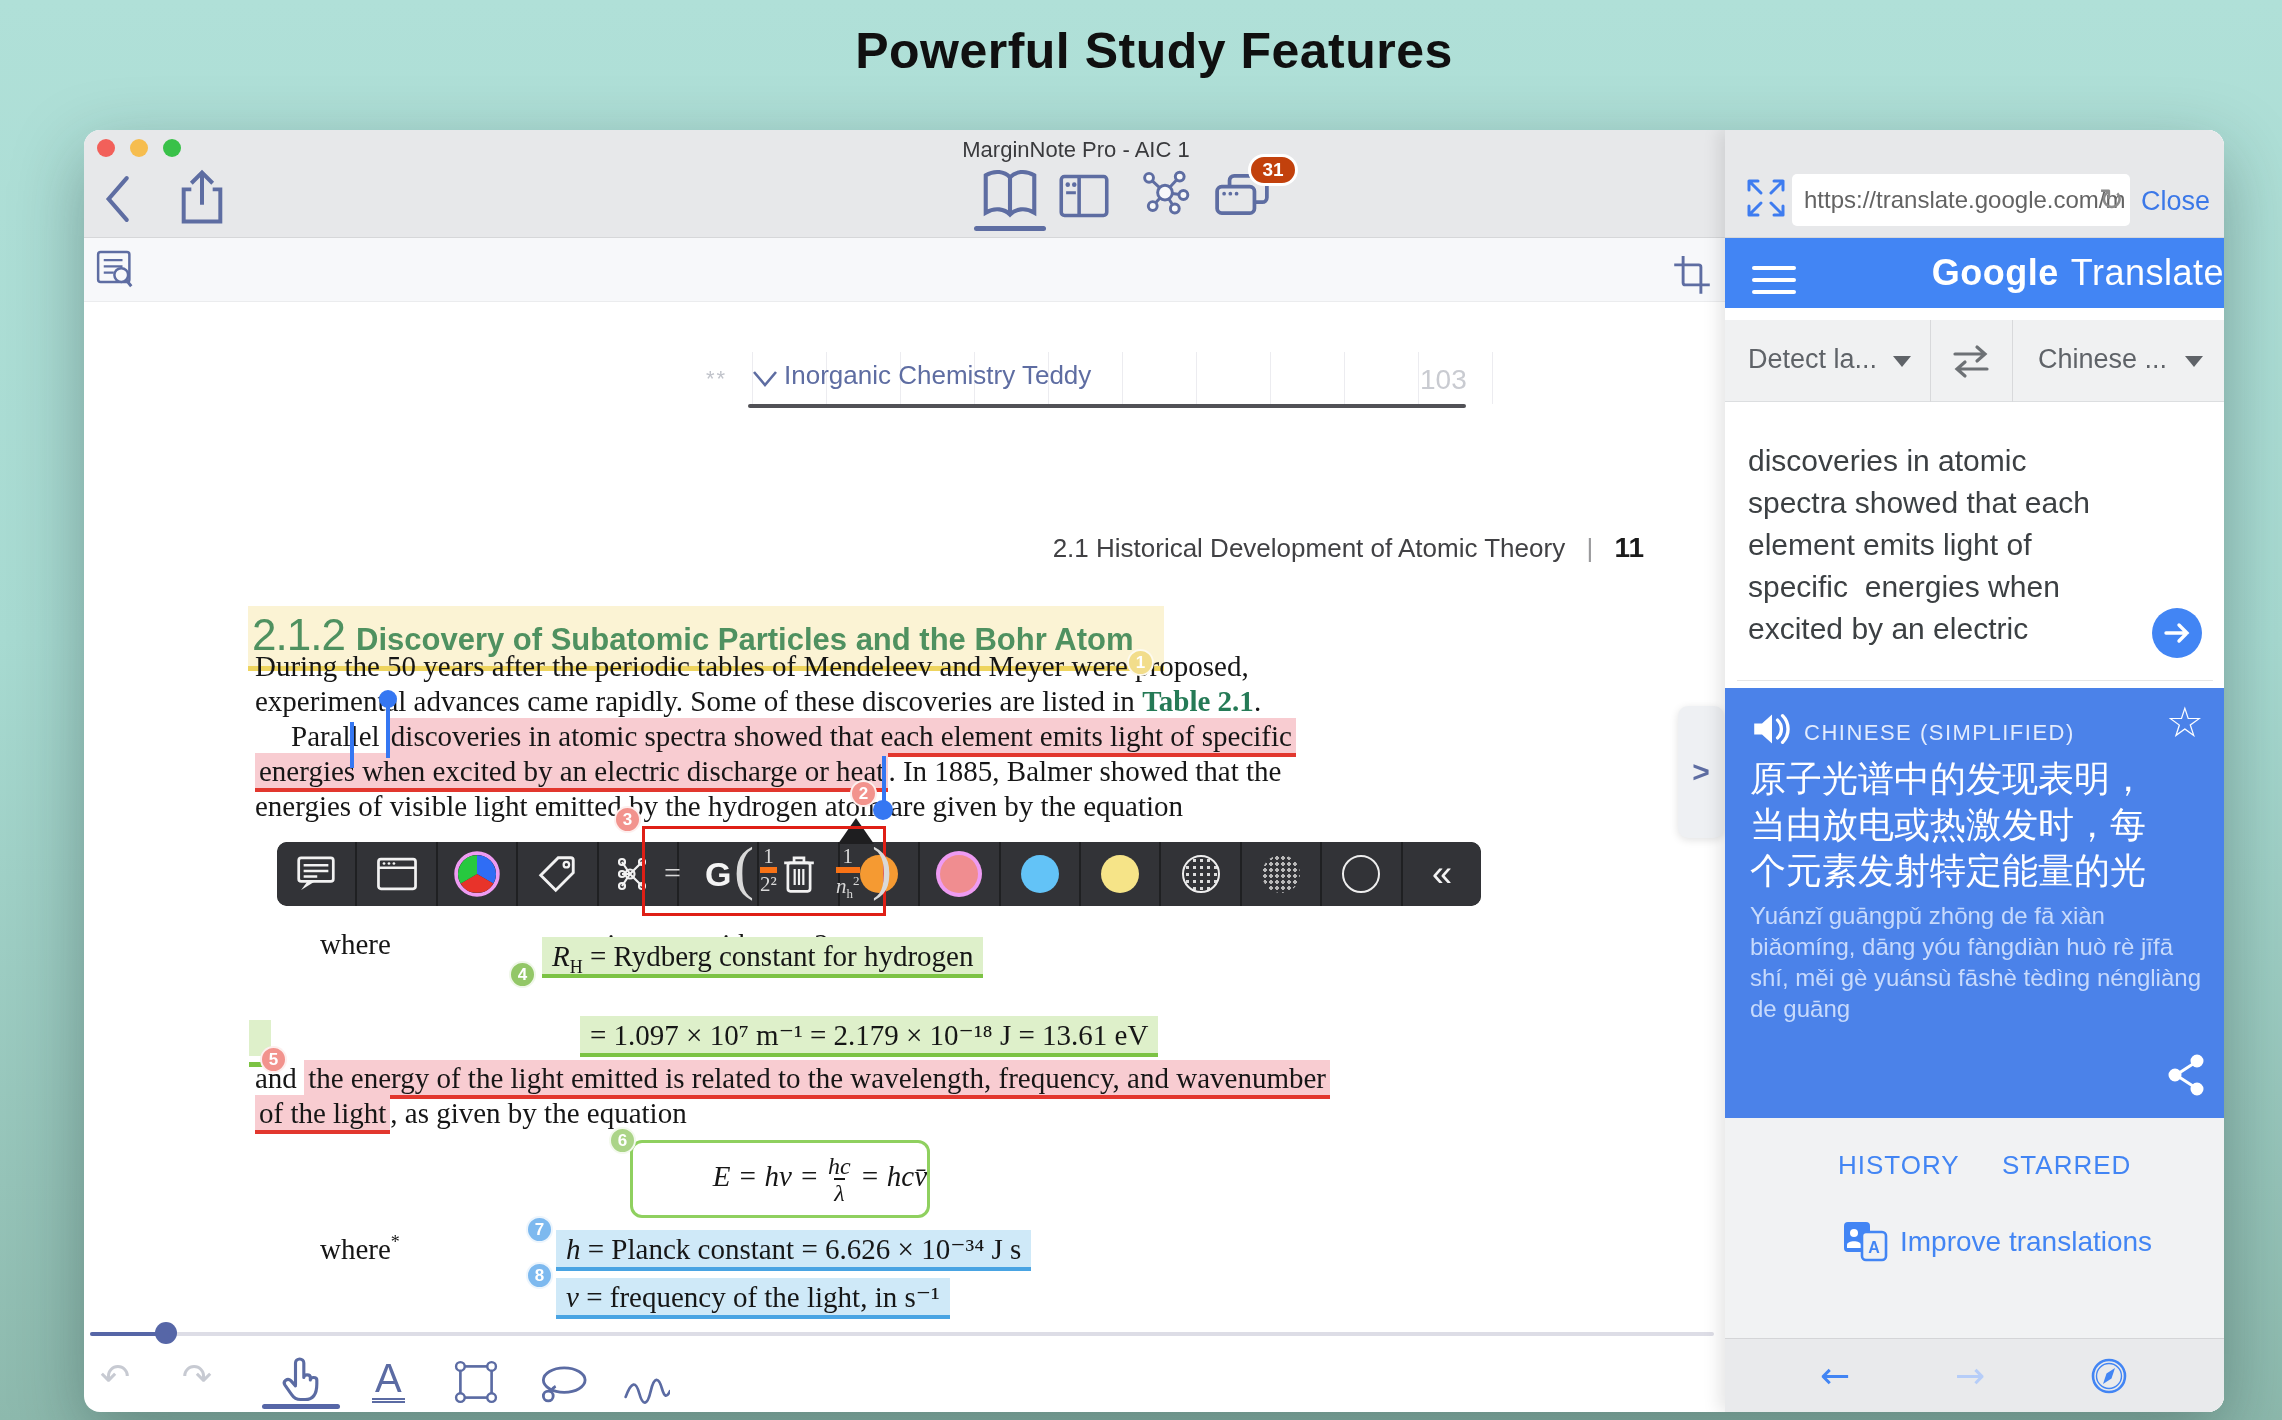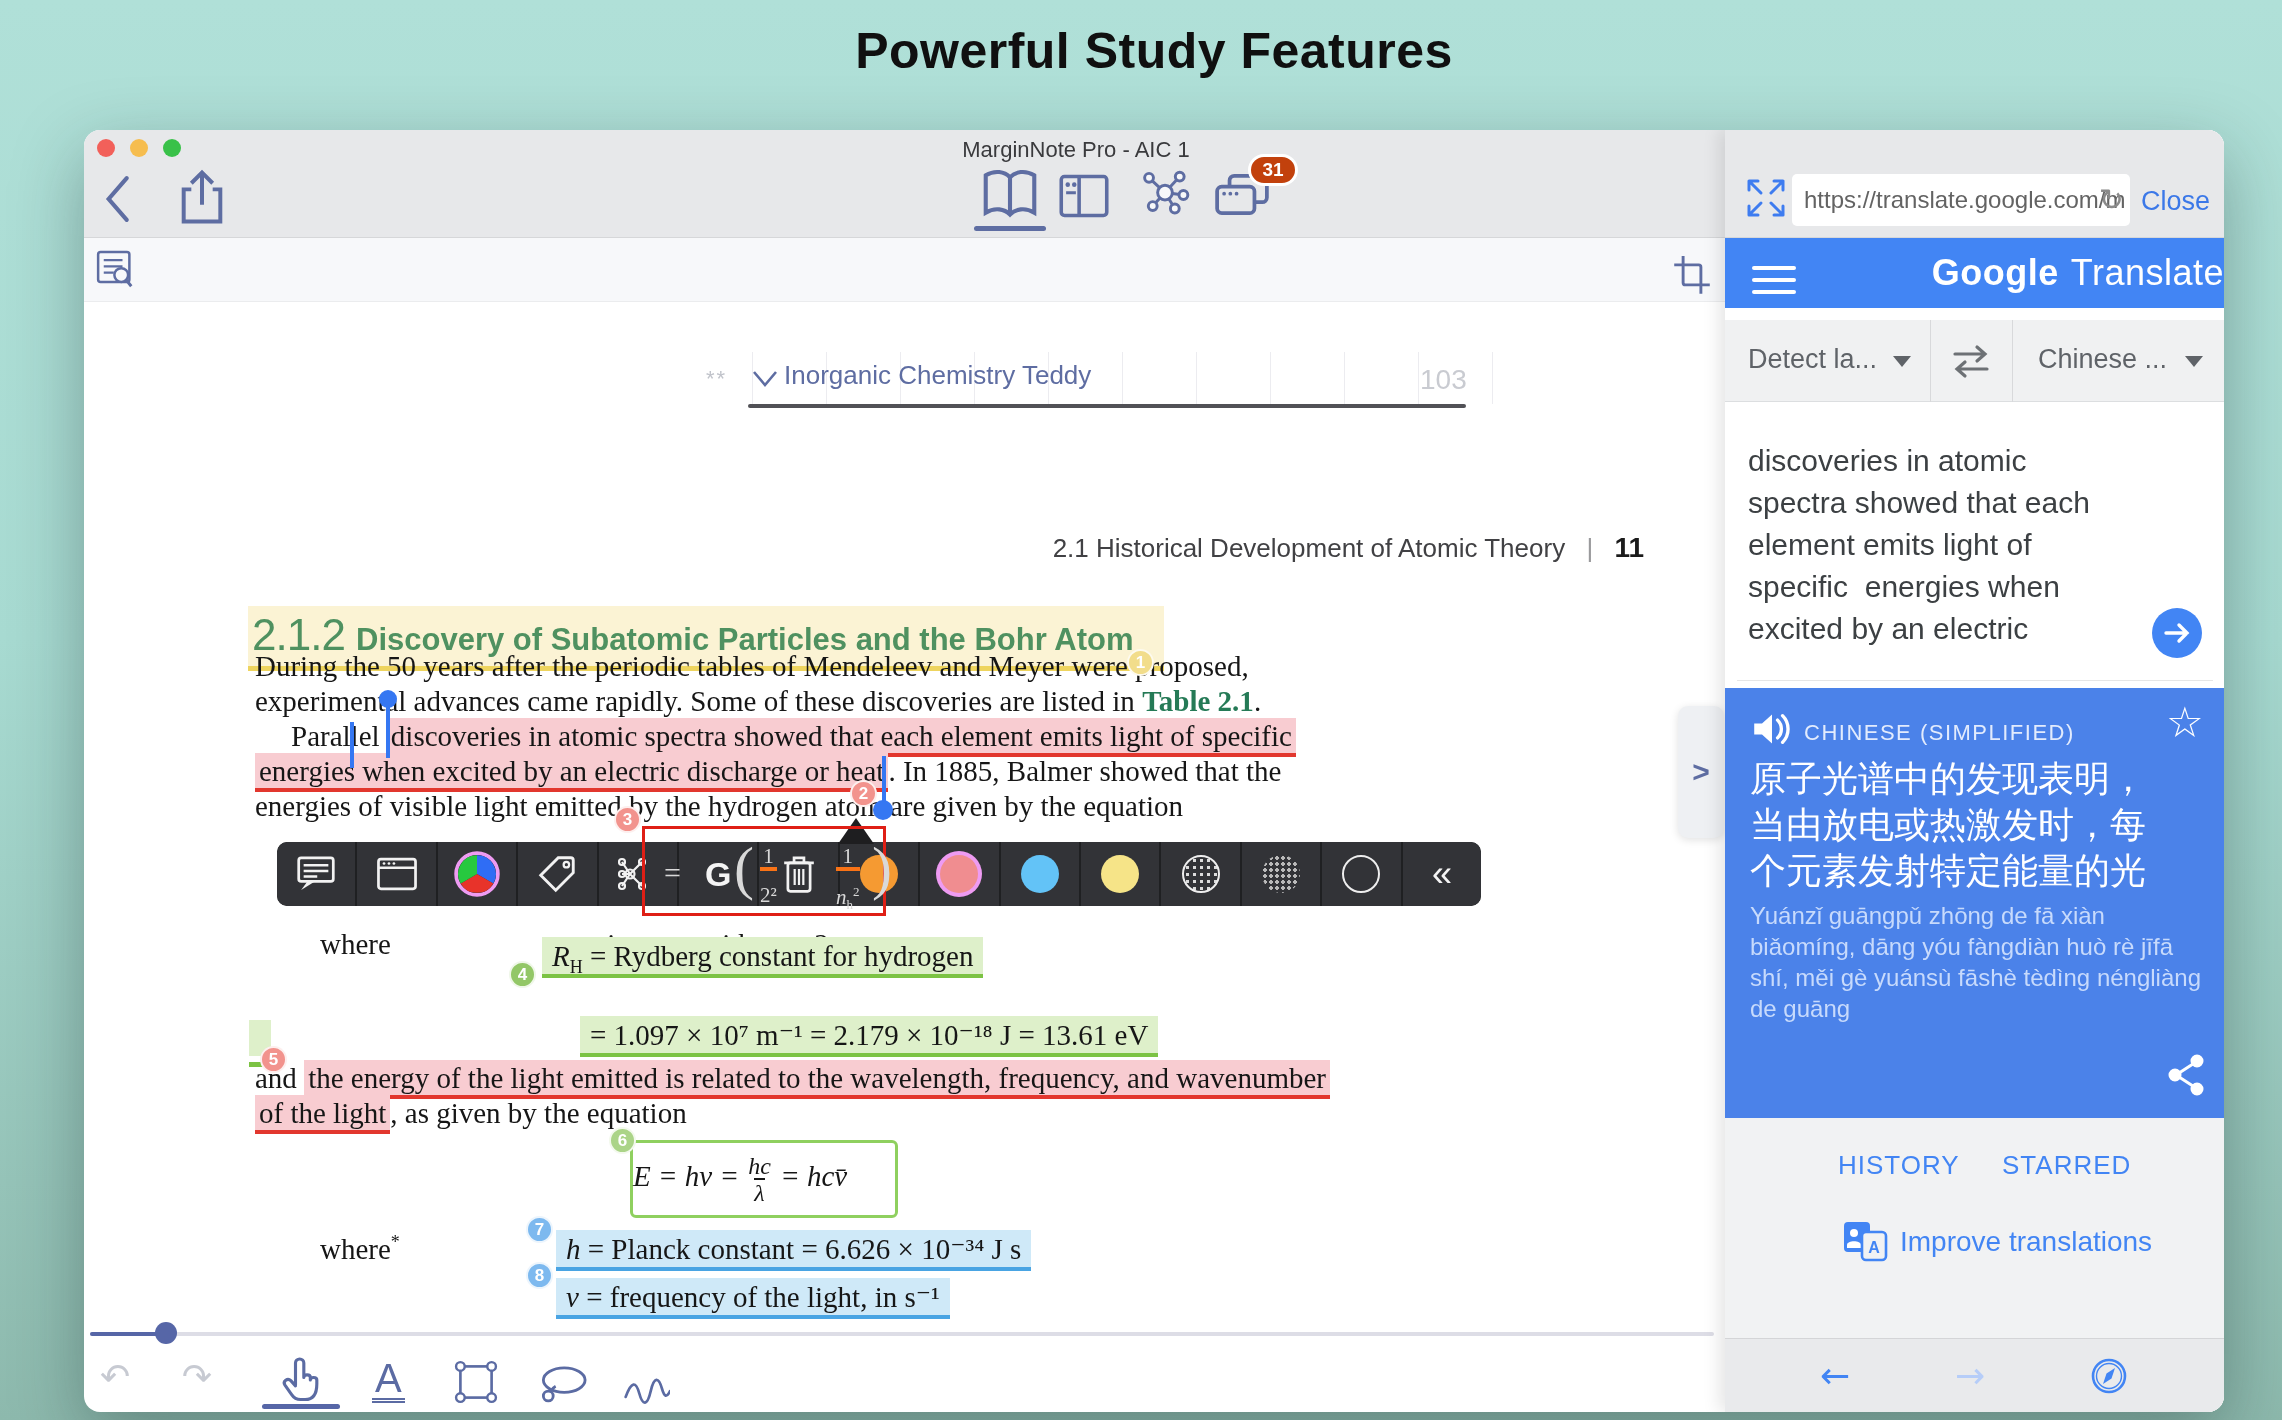--- a/index.html
+++ b/index.html
@@ -55,39 +55,39 @@
   .hdot{background:#3577f2;border-radius:50%;z-index:9}
   .hstem{background:#3577f2;z-index:9}
 
   
   .redbox{left:558px;top:696px;width:244px;height:90px;border:3px solid #df1f16;z-index:7}
   .tri{left:754px;top:688px;width:0;height:0;border-left:18px solid transparent;
     border-right:18px solid transparent;border-bottom:26px solid #1e1e20;z-index:6}
   .frag{z-index:8;color:#d9d9d9;font-family:"Liberation Serif","DejaVu Serif",serif}
   .frac{display:inline-flex;flex-direction:column;align-items:center;vertical-align:middle;line-height:1}
   .frag .frac span{font-size:21px}
-  .frag .frac .den{border-top:4px solid #f97316;padding-top:14px}
+  .frag .frac .den{border-top:6px solid #f97316;padding-top:1px}
   .bigparen{font-size:60px;font-weight:300;line-height:1}
 
   
   .anno-bar{left:193px;top:712px;width:1204px;height:64px;background:#1f2022;border-radius:10px;
     display:flex;gap:2px;z-index:5;overflow:hidden}
   .anno-cell{flex:1;background:#323337;display:flex;align-items:center;justify-content:center}
   .anno-cell:first-child{border-radius:10px 0 0 10px}
   .anno-cell:last-child{border-radius:0 10px 10px 0}
   .swatch{width:38px;height:38px;border-radius:50%}
   .dotted1{border:2.5px solid #eee;background:radial-gradient(#dcdcdc 1.6px,transparent 1.8px) 0 0/7px 7px}
   .dotted2{background:radial-gradient(#b9b9b9 1.7px,transparent 1.9px) 0 0/6px 6px}
   .outline-sw{border:2.5px solid #eee}
   .gglyph{color:#f4f4f4;font-size:34px;font-weight:700}
   .collapse-glyph{color:#f4f4f4;font-size:36px}
 
   
-  .greenbox{left:546px;top:1010px;width:268px;height:78px;border:3px solid #8fd05f;border-radius:6px;
-    display:flex;align-items:center;justify-content:flex-start}
+  .greenbox{left:546px;top:1010px;width:300px;height:78px;border:3px solid #8fd05f;border-radius:12px;
+    display:flex;align-items:center;justify-content:flex-end}
   .energy{font-family:"Liberation Serif","DejaVu Serif",serif;font-size:29px;font-style:italic;color:#161616}
   .energy .frac{margin:0 2px}
   .energy .frac span{font-size:24px}
   .energy .frac .den{border-top:2px solid #161616;padding-top:1px}
   .margin-mark{left:165px;top:890px;width:22px;height:36px;background:var(--hl_green)}
   .margin-ul{left:165px;top:932px;width:30px;height:5px;background:var(--ul_green)}
 
   
   .edge-tab{left:1594px;top:576px;width:46px;height:132px;background:#eef0f3;border-radius:10px;
     box-shadow:0 2px 8px rgba(0,0,0,.12);display:flex;align-items:center;justify-content:center;

